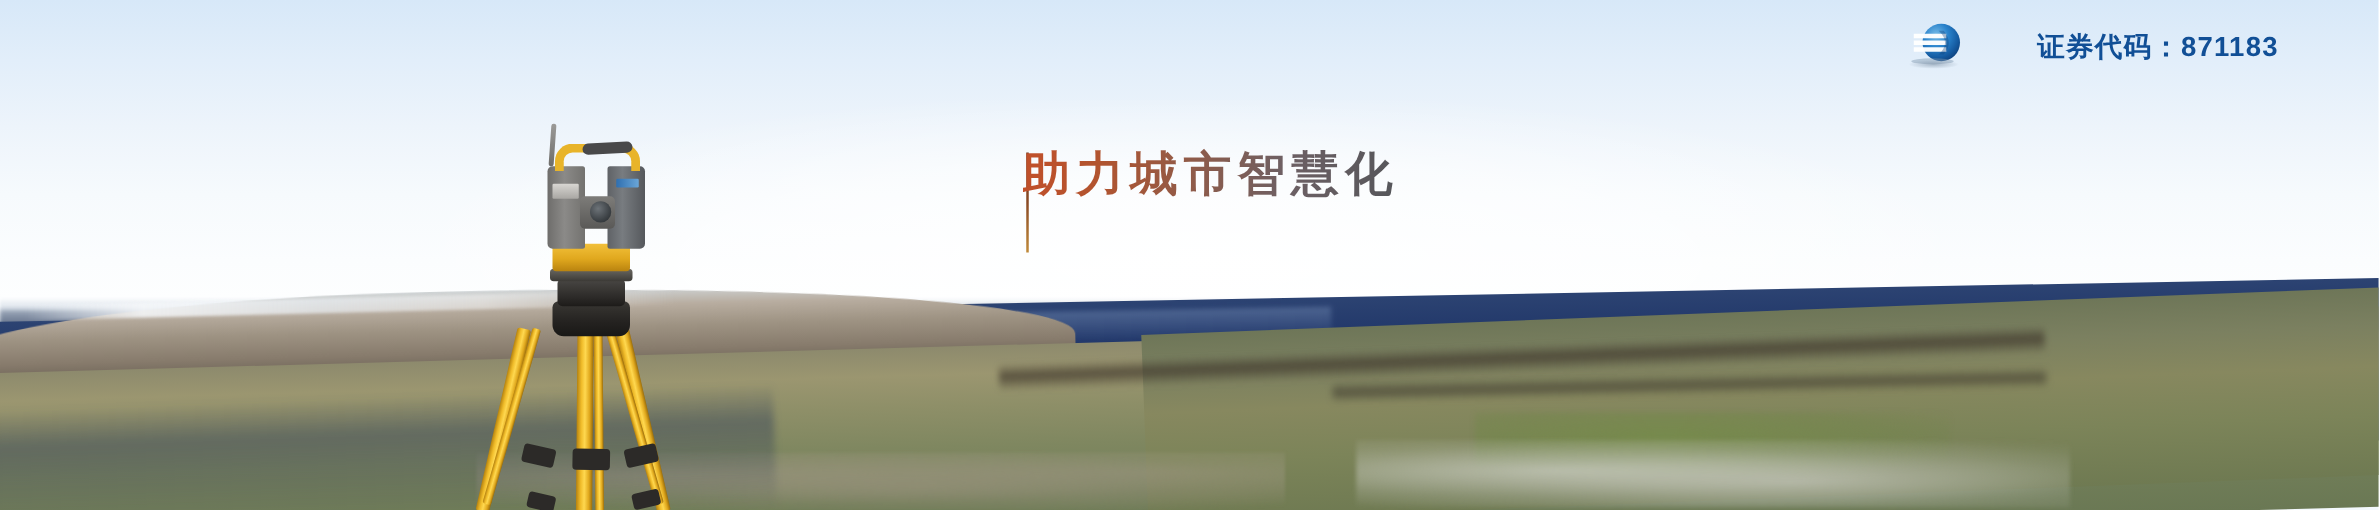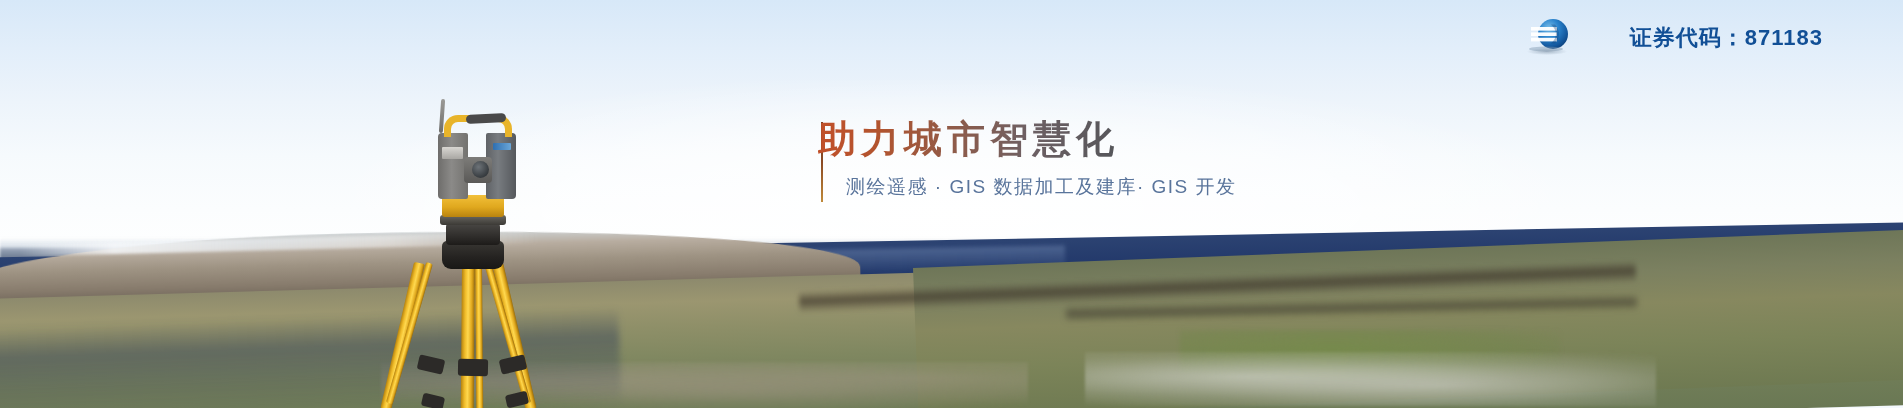--- a/index.html
+++ b/index.html
@@ -545,21 +545,20 @@
     <div class="inst-handle"></div>
     <div class="inst-handle-grip"></div>
     <div class="inst-antenna"></div>
   </div>
 
 
   <div class="divider"></div>
 
   <div class="headline">助力城市智慧化</div>
 
-  <div class="subline">测绘遥感 · GIS 数据加工及建库·  GIS 开发</div>
 
   <div class="stock">
     <div class="stock-row">
       <span class="logo-mark">
         <span class="logo-shadow"></span>
         <svg width="44" height="34" viewBox="0 0 44 34" xmlns="http://www.w3.org/2000/svg">
           <defs>
             <radialGradient id="sphereGrad" cx="36%" cy="30%" r="78%">
               <stop offset="0%" stop-color="#79bde8"></stop>
               <stop offset="42%" stop-color="#2a83cc"></stop>

